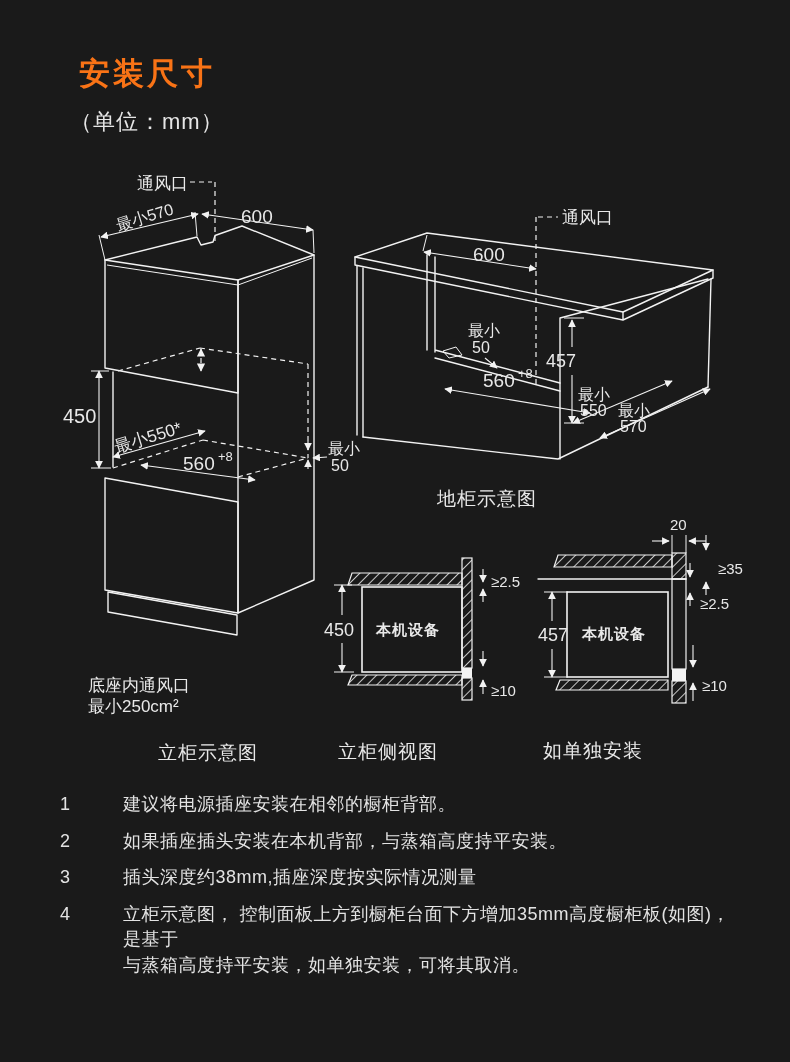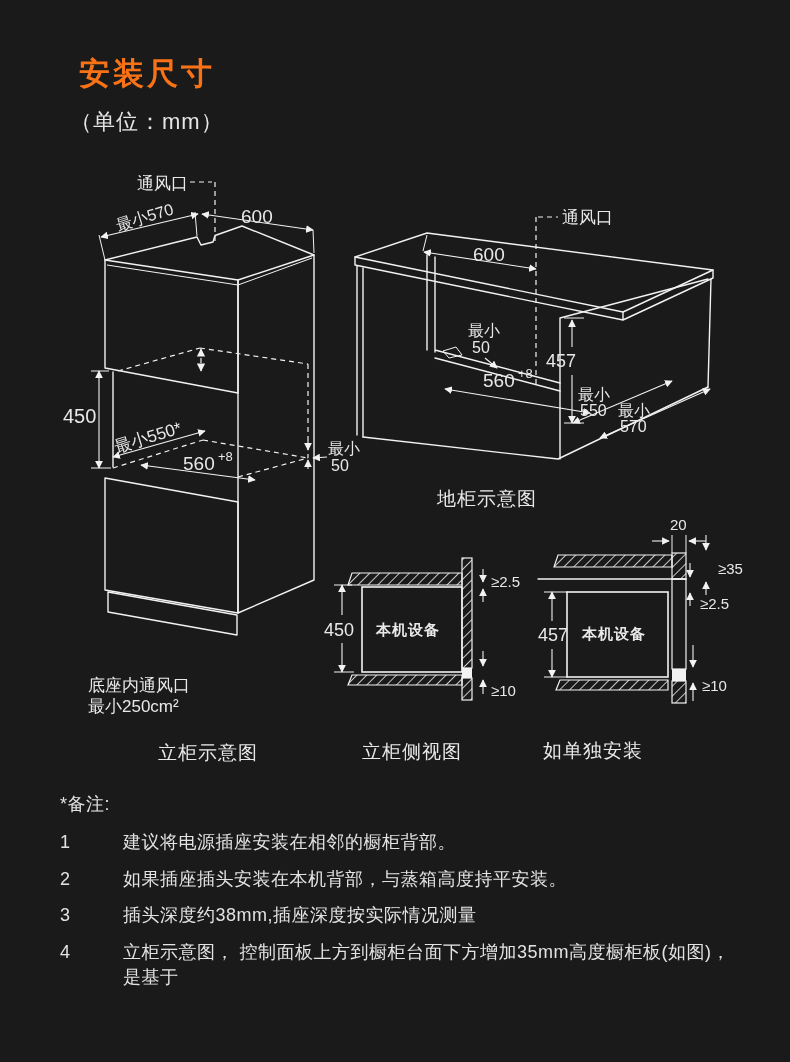--- a/index.html
+++ b/index.html
@@ -252,39 +252,39 @@
       <text x="180" y="71" font-size="15">≥35</text>
       <text x="162" y="106" font-size="15">≥2.5</text>
       <text x="0" y="138" font-size="18">457</text>
       <text x="44" y="136" font-size="15" class="devlabel">本机设备</text>
       <text x="164" y="188" font-size="15">≥10</text>
     </g>
   </svg>
 
   <div class="abs caption" style="left:437px;top:486px">地柜示意图</div>
   <div class="abs caption" style="left:158px;top:740px">立柜示意图</div>
-  <div class="abs caption" style="left:362px;top:739px">立柜侧视图</div>
+  <div class="abs caption" style="left:338px;top:739px">立柜侧视图</div>
   <div class="abs caption" style="left:543px;top:738px">如单独安装</div>
 
   <div class="abs notes">
-    <div class="notes-heading">*备注:</div>
 
     <div class="note">
       <span class="note-num">1</span>
       <span class="note-body"><span>建议将电源插座安装在相邻的橱柜背部。</span></span>
     </div>
     <div class="note">
       <span class="note-num">2</span>
       <span class="note-body"><span>如果插座插头安装在本机背部，与蒸箱高度持平安装。</span></span>
     </div>
     <div class="note">
       <span class="note-num">3</span>
       <span class="note-body"><span>插头深度约38mm,插座深度按实际情况测量</span></span>
     </div>
     <div class="note">
       <span class="note-num">4</span>
       <span class="note-body">
         <span>立柜示意图， 控制面板上方到橱柜台面下方增加35mm高度橱柜板(如图)，是基于</span>
+        <span class="note-line2">与蒸箱高度持平安装，如单独安装，可将其取消。</span>
       </span>
     </div>
   </div>
 
 </div>
 
 </body></html>

